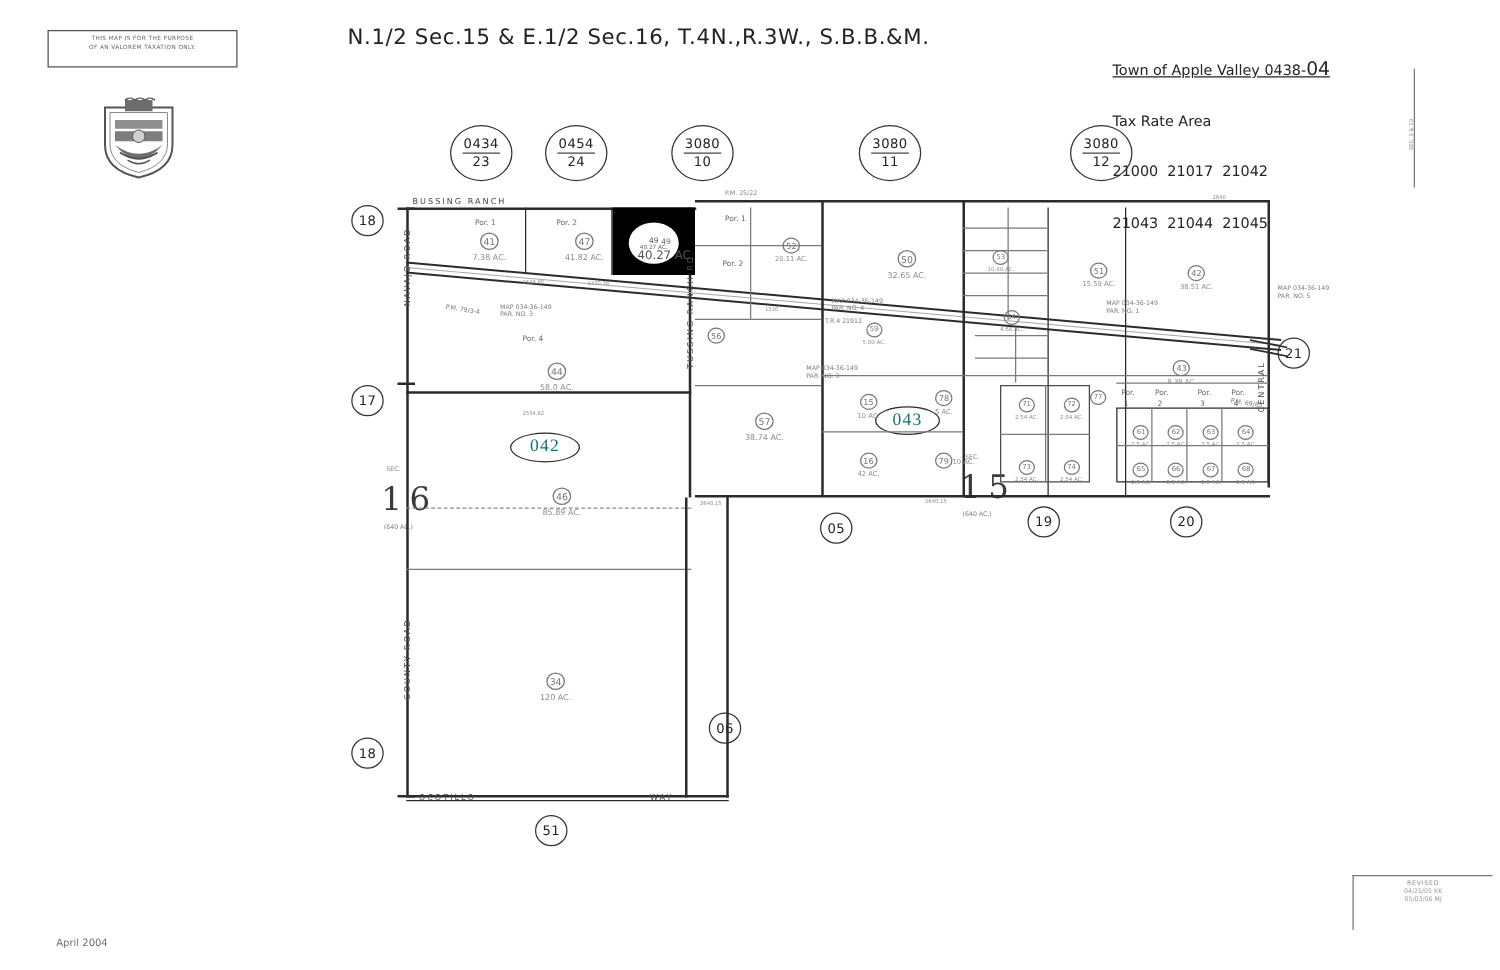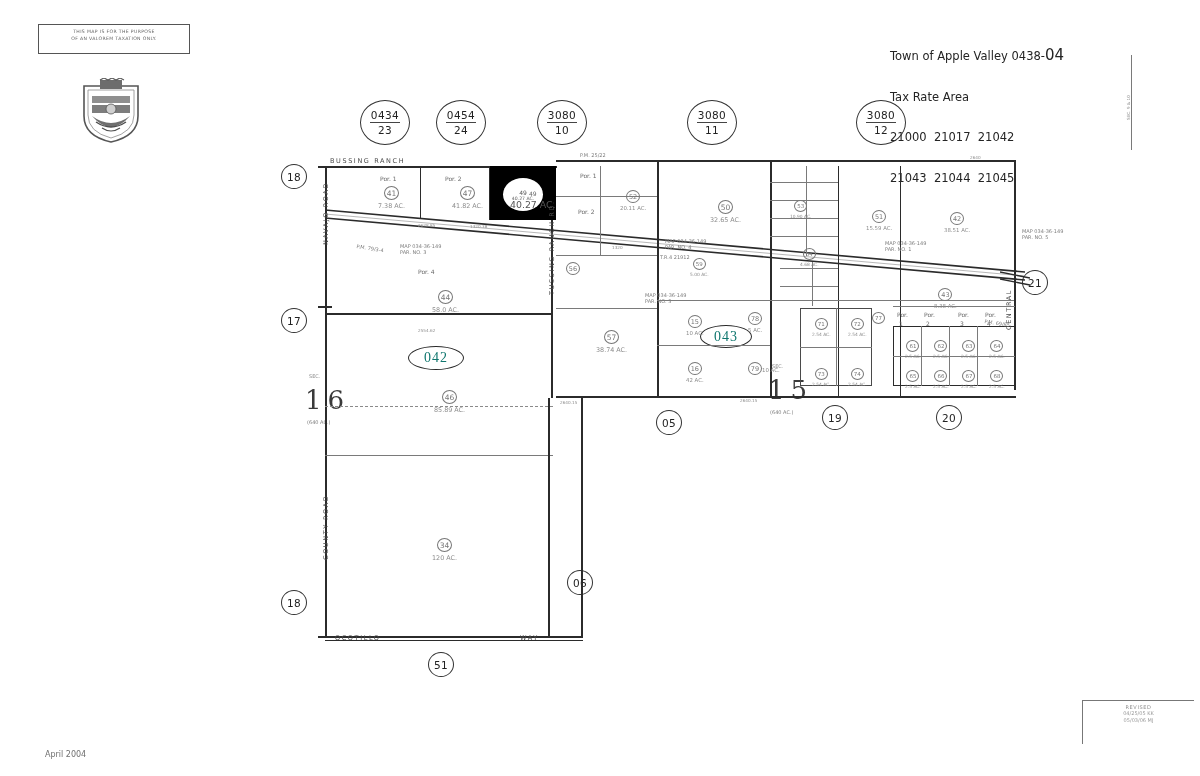--- a/index.html
+++ b/index.html
@@ -83,23 +83,24 @@
       <path d="M20 2 l4 -2 l4 2 l4 -2 l4 2 l4 -2 l4 2" fill="none" stroke="#5a5a5a" stroke-width="1.2"></path>
       <rect x="12" y="18" width="38" height="7" fill="#8f8f8f"></rect>
       <rect x="12" y="27" width="38" height="8" fill="#7d7d7d"></rect>
       <path d="M12 38 q19 14 38 0 q-19 22 -38 0 Z" fill="#6f6f6f"></path>
       <circle cx="31" cy="31" r="5" fill="#cfcfcf" stroke="#555" stroke-width="0.8"></circle>
       <path d="M16 44 q15 10 30 0" fill="none" stroke="#4d4d4d" stroke-width="1.4"></path>
       <path d="M22 50 q9 6 18 0" fill="none" stroke="#4d4d4d" stroke-width="1.1"></path>
     </svg>
   </div>
 
+  <div class="abs title-main">N.1/2 Sec.15 &amp; E.1/2 Sec.16, T.4N.,R.3W., S.B.B.&amp;M.</div>
 
   <div class="abs tra-block">
-    <div style="white-space:nowrap;">
+    <div style="white-space:nowrap;text-decoration:underline;">
       <span>Town of Apple Valley  0438-</span><span class="tra-big">04</span>
     </div>
     <div>Tax Rate Area</div>
     <div>21000  21017  21042</div>
     <div>21043  21044  21045</div>
   </div>
 
   <div class="abs ln-thin" style="left:1131px;top:55px;width:1px;height:95px;"></div>
   <div class="abs t t-xxs" style="left:1126px;top:120px;transform:rotate(-90deg);transform-origin:0 0;">SEC. 9 &amp; 10</div>
 

